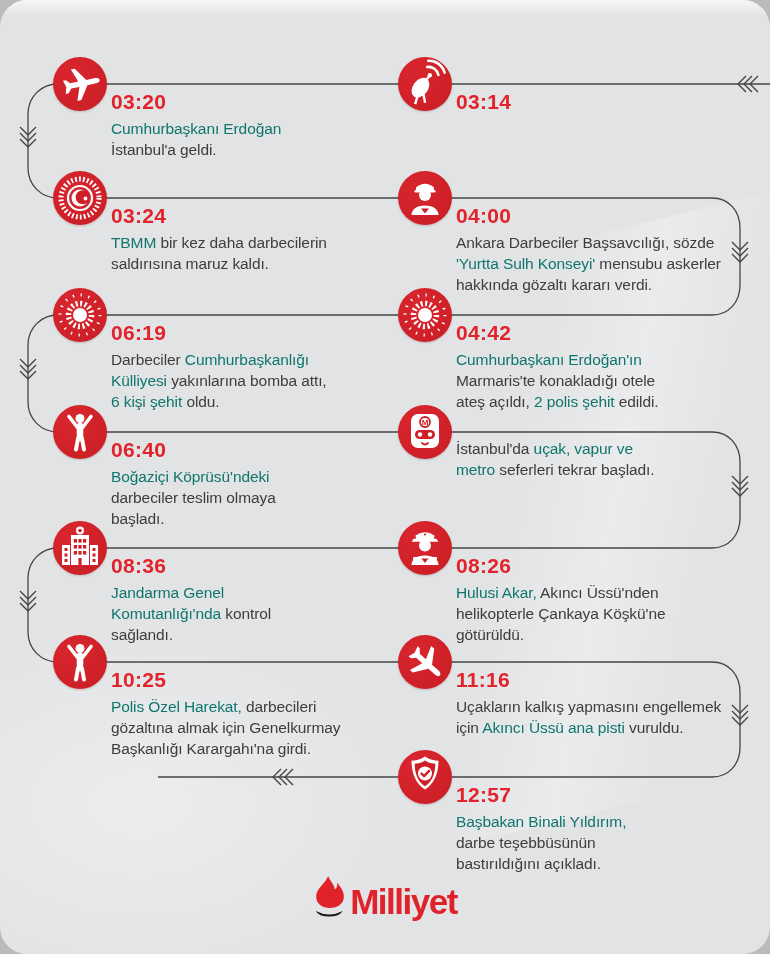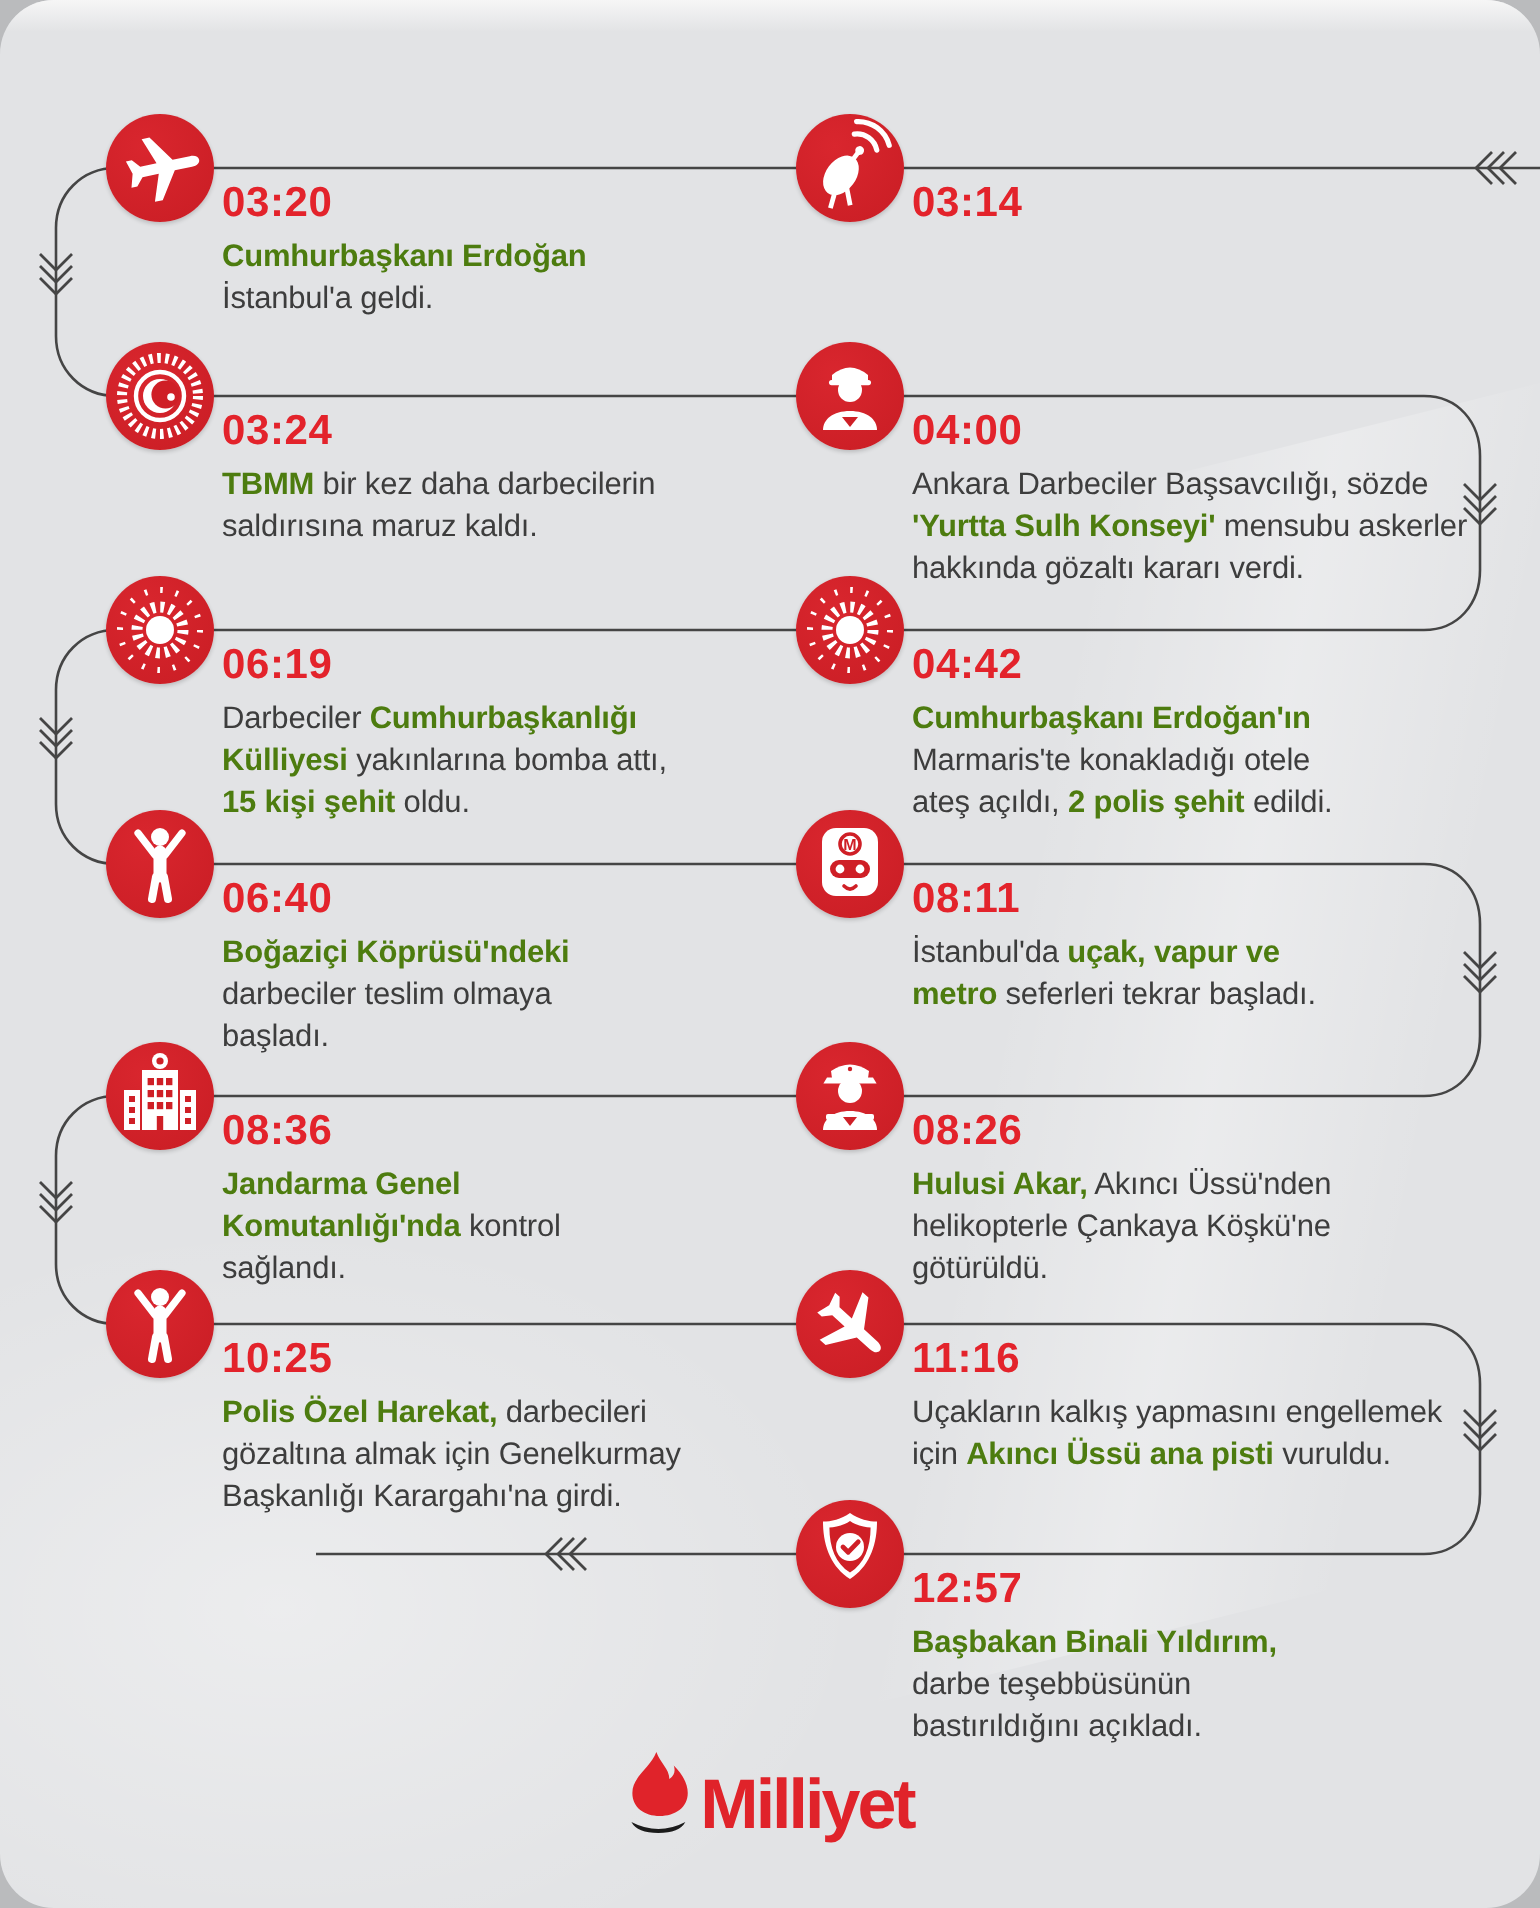--- a/index.html
+++ b/index.html
@@ -22,21 +22,21 @@
   .entry{position:absolute;}
   .icon-circle{
     position:absolute;left:0;top:0;width:54px;height:54px;border-radius:50%;
     background:radial-gradient(circle at 36% 30%, #d9262e, #c91d24);
     box-shadow:0 1px 2px rgba(0,0,0,0.18);
   }
   .icon-circle svg{display:block;}
   .entry-text{position:absolute;left:58px;top:33px;width:310px;}
   .time{font-size:21px;font-weight:700;color:#e3232b;letter-spacing:.3px;margin-bottom:4px;}
   .desc{font-size:15.5px;line-height:21px;color:#3d3d3d;white-space:pre-line;letter-spacing:-0.1px;}
-  .desc .b{font-weight:700;color:#4d7c0f;margin-top:19px;}
+  .desc .b{font-weight:400;color:#0f766e;margin-top:19px;}
   .logo{position:absolute;left:50%;top:874px;transform:translateX(-50%);
     display:flex;align-items:flex-end;gap:5px;}
   .logo-text{font-size:35px;font-weight:700;color:#e0232a;letter-spacing:-1.5px;line-height:1;padding-bottom:3px;}
 </style>
 </head>
 <body>
 
 <div class="stage">
   <div class="top-fade"></div>
   <div class="swoosh1"></div>
@@ -136,21 +136,21 @@
       <svg width="54" height="54" viewBox="0 0 54 54">
         <circle cx="27" cy="27" r="20" fill="none" stroke="#fff" stroke-width="3" stroke-dasharray="1.3 6.55"></circle>
         <circle cx="27" cy="27" r="11.5" fill="none" stroke="#fff" stroke-width="5.5" stroke-dasharray="2 2.5"></circle>
         <circle cx="27" cy="27" r="7" fill="#fff"></circle>
       </svg>
     </div>
     <div class="entry-text">
       <div class="time">06:19</div>
       <div class="desc"><span>Darbeciler </span><span class="b">Cumhurbaşkanlığı
 Külliyesi</span><span> yakınlarına bomba attı,
-</span><span class="b">15 kişi şehit</span><span> oldu.</span></div>
+</span><span class="b">6 kişi şehit</span><span> oldu.</span></div>
     </div>
   </div>
 
   <div class="entry" style="left:398px;top:288px;">
     <div class="icon-circle">
       <svg width="54" height="54" viewBox="0 0 54 54">
         <circle cx="27" cy="27" r="20" fill="none" stroke="#fff" stroke-width="3" stroke-dasharray="1.3 6.55"></circle>
         <circle cx="27" cy="27" r="11.5" fill="none" stroke="#fff" stroke-width="5.5" stroke-dasharray="2 2.5"></circle>
         <circle cx="27" cy="27" r="7" fill="#fff"></circle>
       </svg>
@@ -190,21 +190,20 @@
         <rect x="13" y="9" width="28" height="34" rx="7" fill="#fff"></rect>
         <circle cx="27" cy="17" r="5" fill="none" stroke="#cf1f26" stroke-width="1.8"></circle>
         <text x="27" y="20" font-size="8" font-weight="bold" fill="#cf1f26" text-anchor="middle" font-family="Liberation Sans, sans-serif">M</text>
         <rect x="17" y="25" width="20" height="9" rx="4.5" fill="#cf1f26"></rect>
         <circle cx="22" cy="29.5" r="2.2" fill="#fff"></circle>
         <circle cx="32" cy="29.5" r="2.2" fill="#fff"></circle>
         <path d="M24 38 q3 3 6 0" stroke="#cf1f26" stroke-width="1.8" fill="none" stroke-linecap="round"></path>
       </svg>
     </div>
     <div class="entry-text">
-      <div class="time">08:11</div>
       <div class="desc"><span>İstanbul'da </span><span class="b">uçak, vapur ve
 metro</span><span> seferleri tekrar başladı.</span></div>
     </div>
   </div>
 
   <div class="entry" style="left:53px;top:521px;">
     <div class="icon-circle">
       <svg width="54" height="54" viewBox="0 0 54 54">
         <g fill="#fff">
           <rect x="18" y="14" width="18" height="30"></rect>

